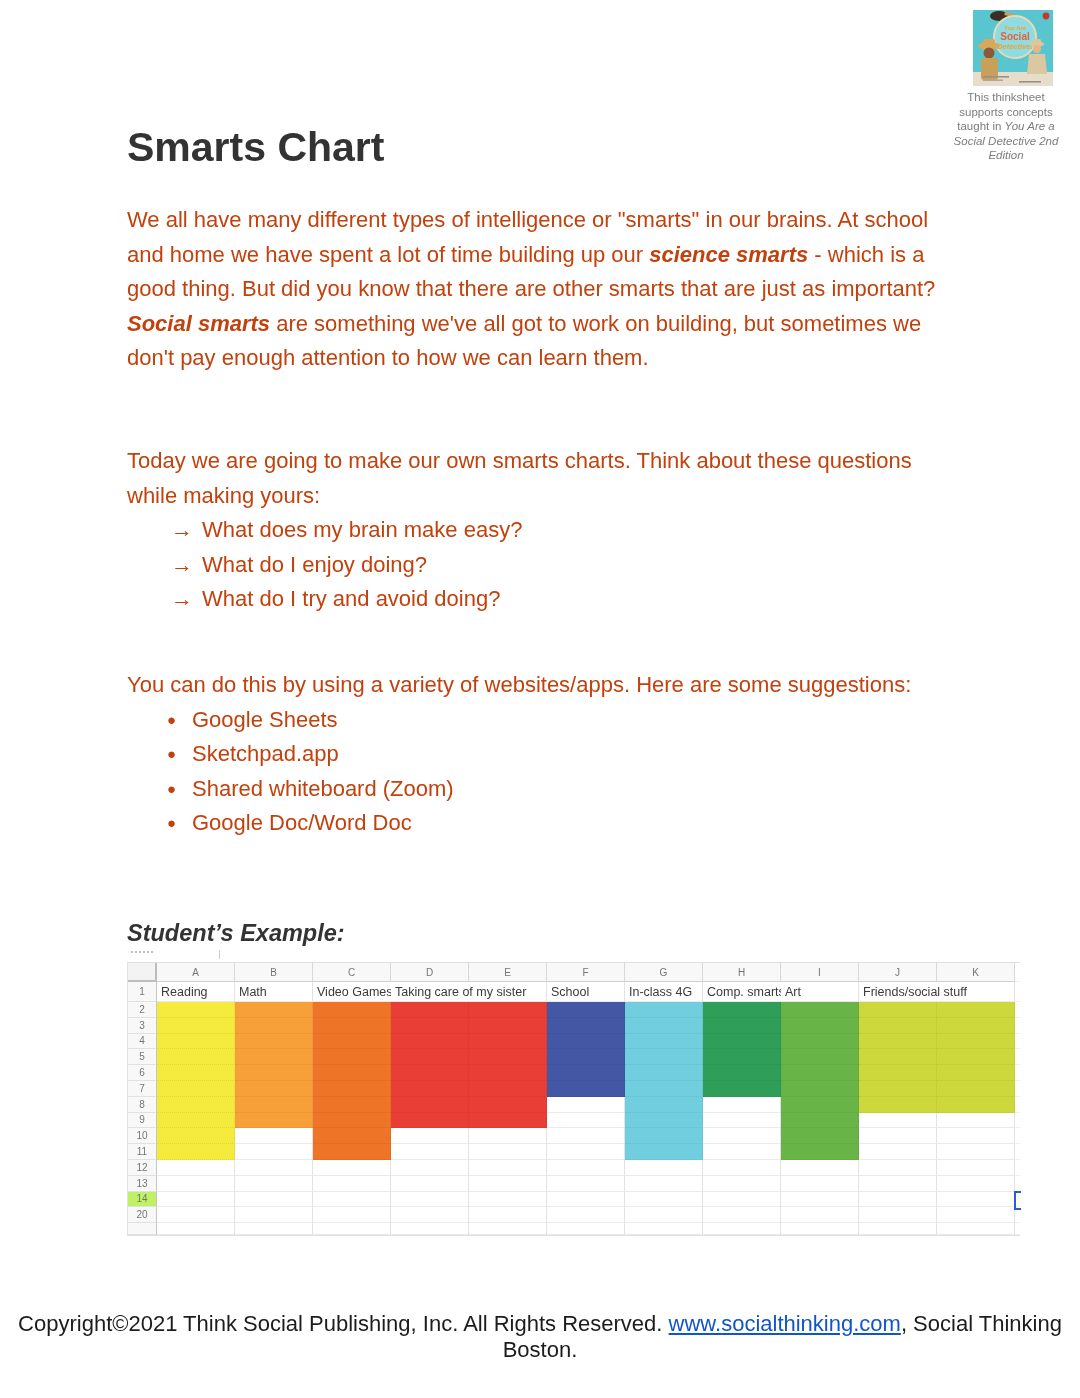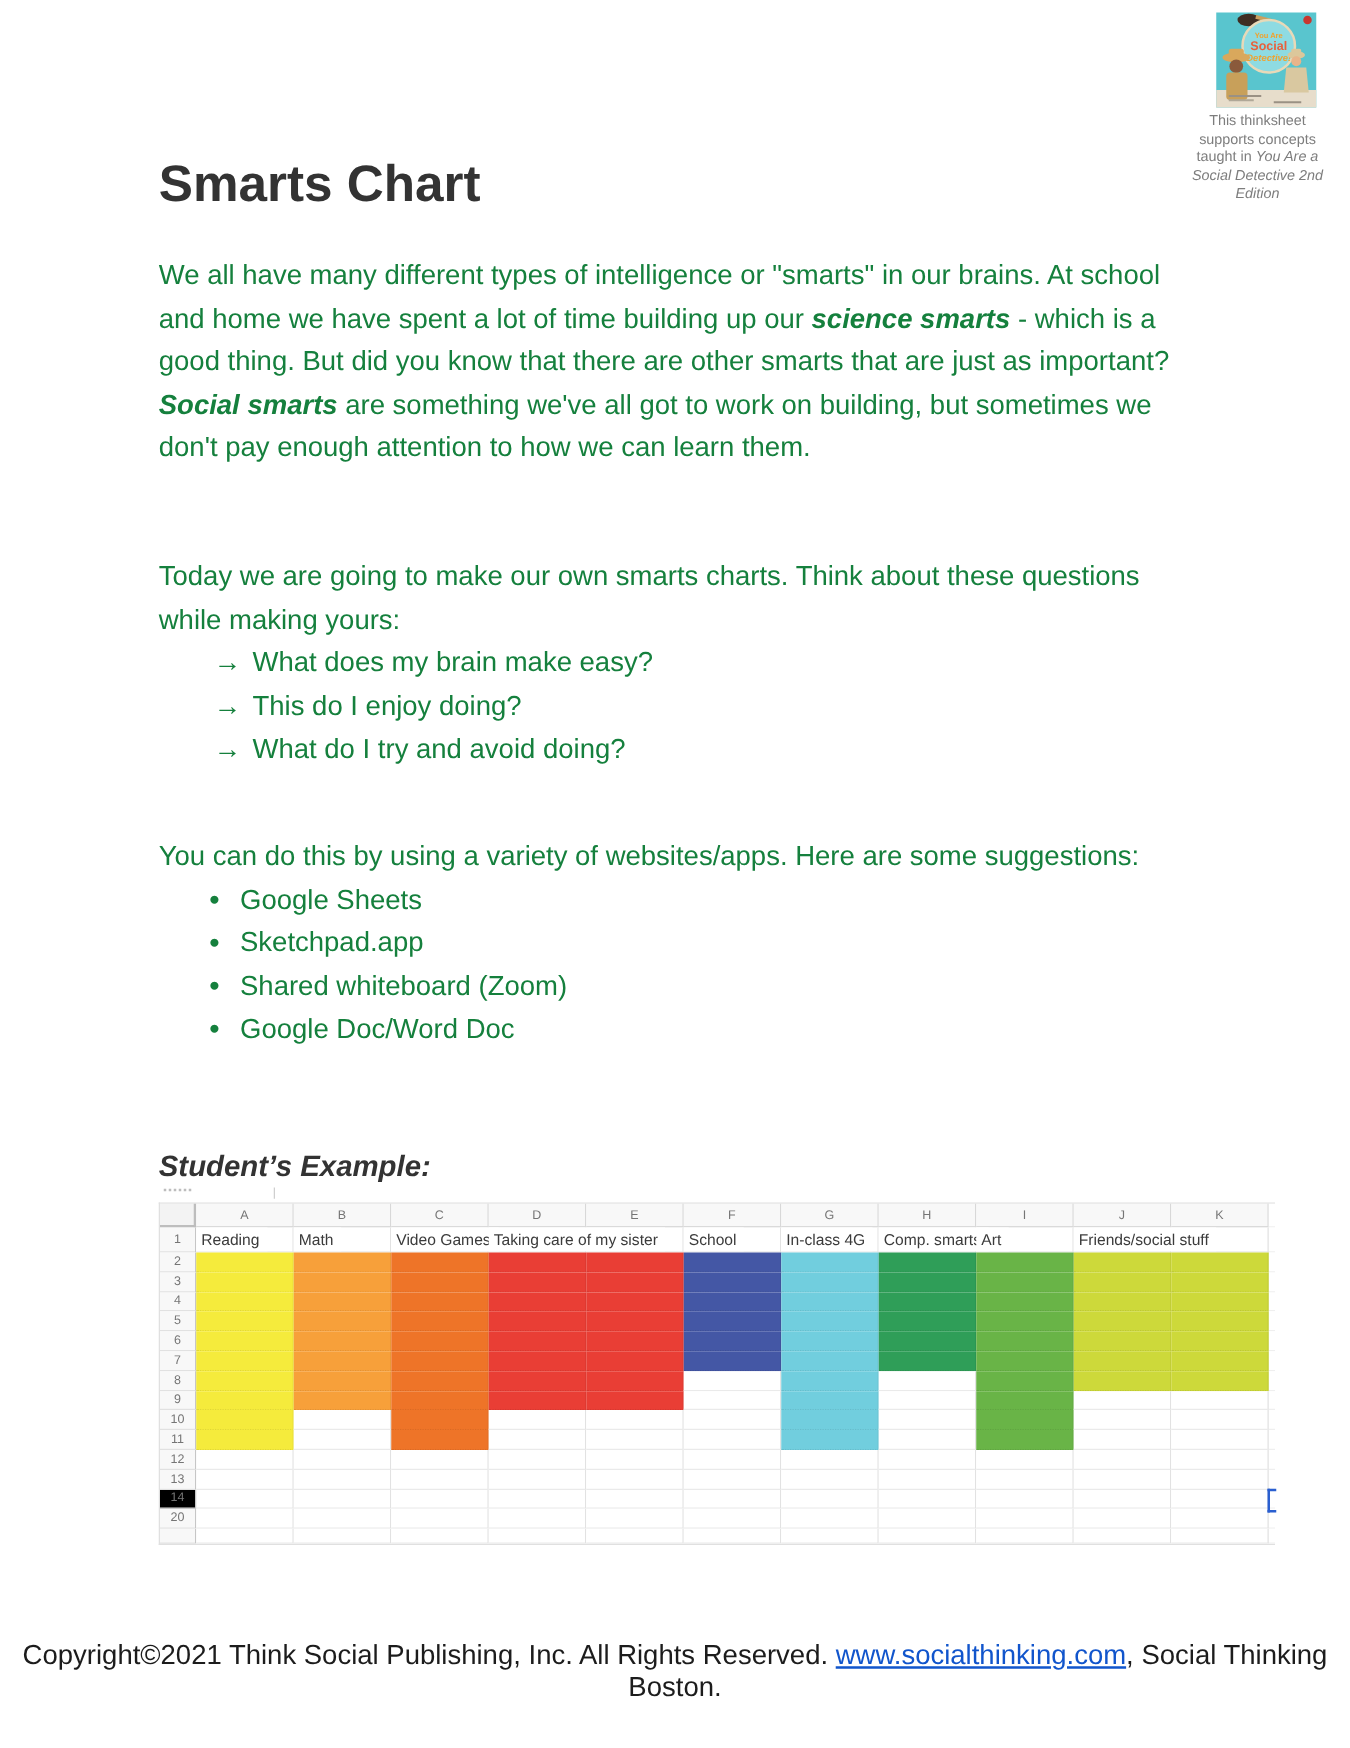--- a/index.html
+++ b/index.html
@@ -10,21 +10,21 @@
   
   .cover-wrap{position:absolute;top:8px;left:969px;width:88px;height:80px;}
   .cover-caption{
     position:absolute;top:90px;left:944px;width:124px;text-align:center;
     font-size:11.5px;line-height:14.5px;color:#7d7d7d;
   }
   .cover-caption .book-it{font-style:italic;}
   
   .sec{position:absolute;left:127px;width:820px;}
   .doc-title{top:124px;font-size:41px;line-height:46px;font-weight:700;color:#333;}
-  .body-block{font-size:22px;line-height:34.6px;color:#15803d;}
+  .body-block{font-size:22px;line-height:34.6px;color:#c2410c;}
   .p1{top:203px;}
   .p2{top:444px;}
   .p3{top:668px;}
   .bi{font-weight:700;font-style:italic;}
   .arrow-line{white-space:nowrap;margin-left:44px;}
   .arrow{display:inline-block;margin-right:9px;}
   .blist{margin:0;padding:0;list-style:none;}
   .blist li{position:relative;padding-left:65px;}
   .dot{position:absolute;left:40px;top:0;font-size:15px;}
   .example-heading{top:918px;font-size:23.5px;line-height:30px;font-weight:700;font-style:italic;color:#333;}
@@ -53,21 +53,21 @@
     width:29px;background:#f3f3f3;border-right:2px solid #bdbdbd;border-bottom:2px solid #bdbdbd;
   }
   .lettercell{
     width:78px;background:#f8f8f8;border-right:1px solid #d8d8d8;border-bottom:1px solid #cfcfcf;
     font-size:10px;color:#757575;display:flex;align-items:center;justify-content:center;
   }
   .numcell{
     width:29px;background:#f8f8f8;border-right:1px solid #c6c6c6;border-bottom:1px solid #e1e1e1;
     font-size:10px;color:#757575;display:flex;align-items:center;justify-content:center;
   }
-  .numcell.selrow{background:#000000;}
+  .numcell.selrow{background:#bef264;}
   .cell{
     width:78px;background:#fff;border-right:1px solid #e2e2e2;border-bottom:1px solid #eaeaea;
     position:relative;
   }
   .cell.filled{border-right:1px solid rgba(0,0,0,0.05);border-bottom:1px dotted rgba(0,0,0,0.08);}
   .r1label{
     position:absolute;left:0;top:0;height:100%;display:flex;align-items:center;
     padding:0 6px 0 4px;font-size:12.5px;color:#3b3b3b;white-space:nowrap;background:#fff;z-index:2;
   }
   .sliver{width:5px;background:#fff;border-bottom:1px solid #efefef;}
@@ -115,21 +115,21 @@
   <div class="cover-caption"><span>This thinksheet supports concepts taught in </span><span class="book-it">You Are a Social Detective 2nd Edition</span></div>
 
   <h1 class="sec doc-title" style="margin:0">Smarts Chart</h1>
 
   <div class="sec body-block p1"><span>We all have many different types of intelligence or "smarts" in our brains. At school and home we have spent a lot of time building up our </span><span class="bi">science smarts</span><span> - which is a good thing.  But did you know that there are other smarts that are just as important? </span><span class="bi">Social smarts</span><span> are something we've all got to work on building, but sometimes we don't pay enough attention to how we can learn them.</span></div>
 
   <div class="sec body-block p2">
     <div>Today we are going to make our own smarts charts. Think about these questions while making yours:</div>
     <div>
         <div class="arrow-line"><span class="arrow">→</span><span>What does my brain make easy?</span></div>
-        <div class="arrow-line"><span class="arrow">→</span><span>This do I enjoy doing?</span></div>
+        <div class="arrow-line"><span class="arrow">→</span><span>What do I enjoy doing?</span></div>
         <div class="arrow-line"><span class="arrow">→</span><span>What do I try and avoid doing?</span></div>
       </div>
   </div>
 
   <div class="sec body-block p3">
     <div>You can do this by using a variety of websites/apps. Here are some suggestions:</div>
     <ul class="blist">
         <li><span class="dot">●</span><span>Google Sheets</span></li>
         <li><span class="dot">●</span><span>Sketchpad.app</span></li>
         <li><span class="dot">●</span><span>Shared whiteboard (Zoom)</span></li>

